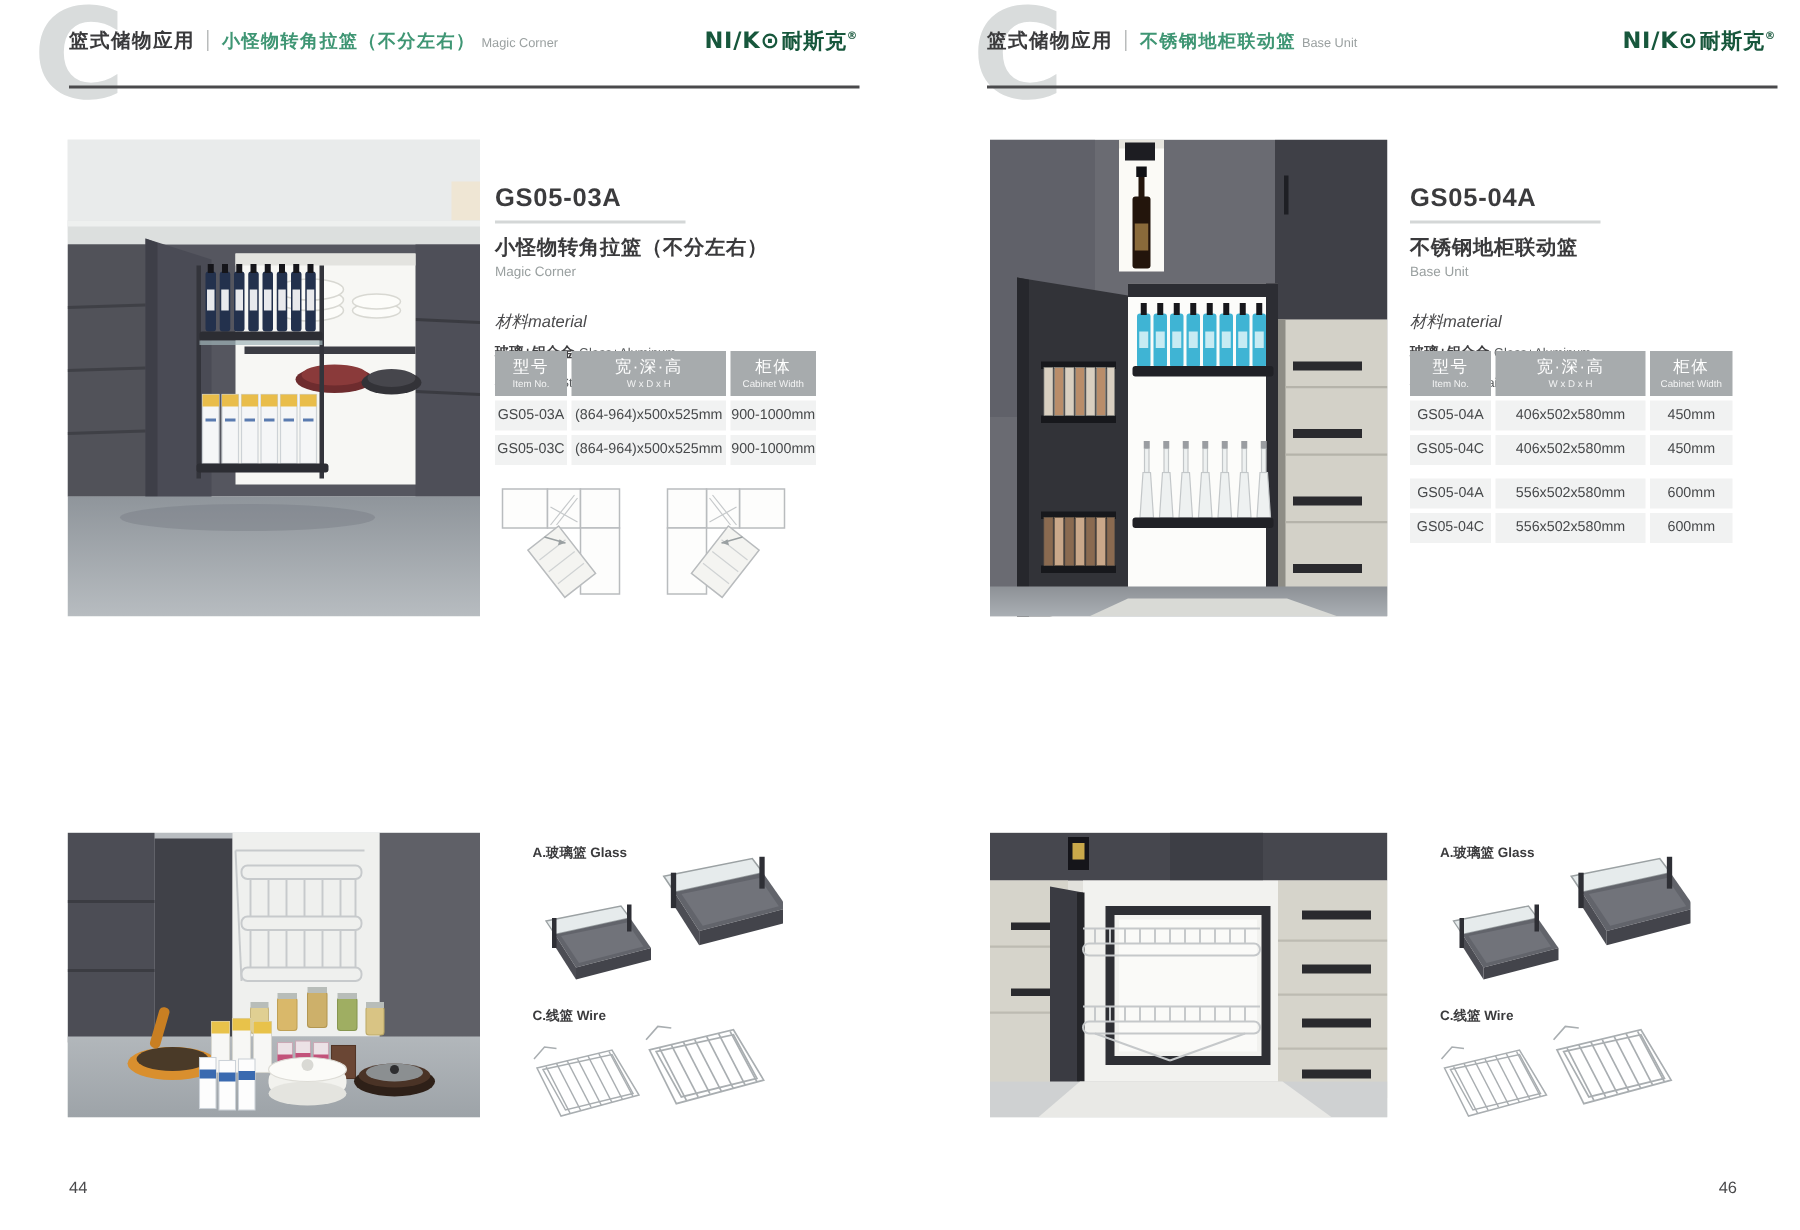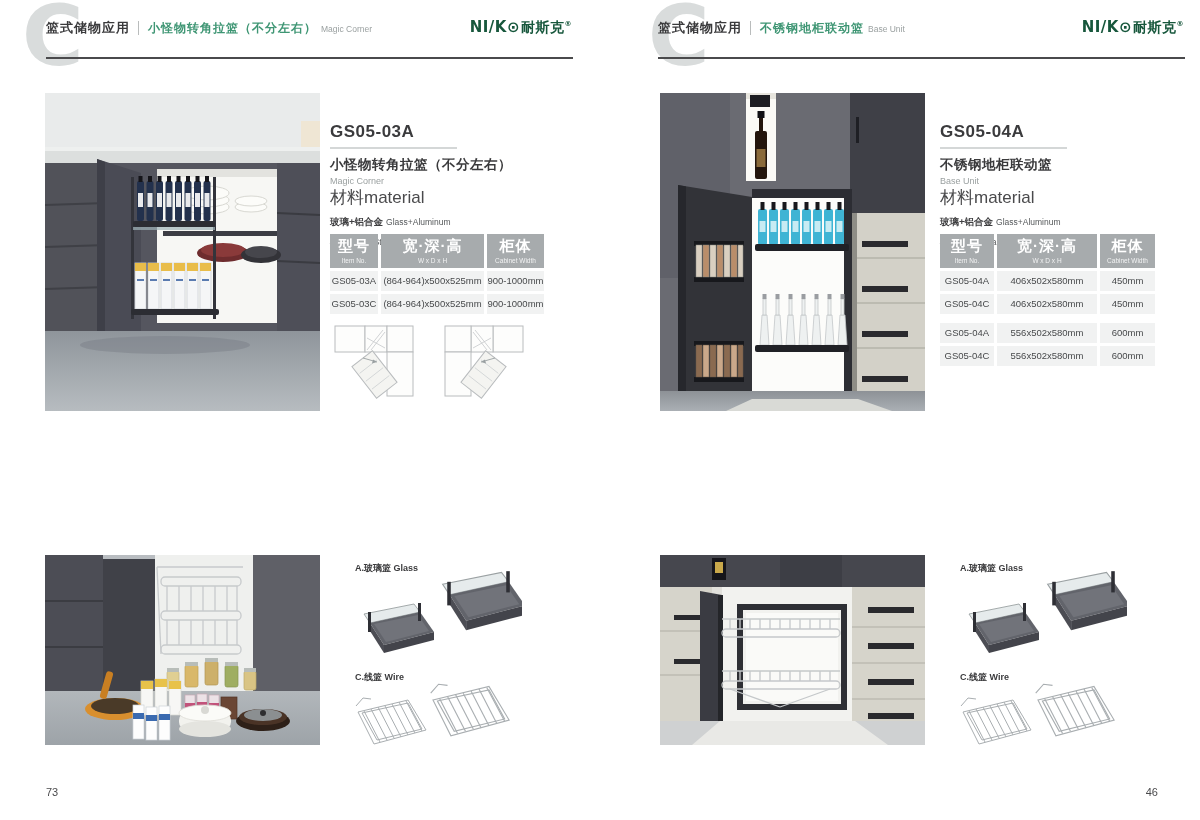--- a/index.html
+++ b/index.html
@@ -36,30 +36,30 @@
   .page-l .photo-bottom { left:45px; top:555px; width:275px; height:190px; }
   .page-r .photo-bottom { left:60px; top:555px; width:265px; height:190px; }
 
   
   .info { position:absolute; top:122px; width:225px; }
   .page-l .info { left:330px; } .page-r .info { left:340px; }
   .model { font-size:17px; font-weight:bold; color:#3b3b3d; letter-spacing:0.5px; }
   .model-line { width:127px; height:2px; background:#d4d7d7; margin:5px 0 7px; }
   .name-cn { font-size:13.5px; font-weight:bold; color:#3a3a3c; letter-spacing:0.5px; }
   .name-en { font-size:9px; color:#9aa0a0; margin-top:2px; }
-  .mat-label { font-size:17px; color:#4a4a4c; }
+  .mat-label { margin-top:21px; font-size:11px; color:#4a4a4c;font-style:italic; }
   .mat-line { margin-top:7px; font-size:9.5px; font-weight:bold; color:#3f3f41; }
   .mat-line .mat-en { font-weight:normal; font-size:8.5px; color:#55585a; margin-left:3px; }
 
   
   .spec { position:absolute; top:234px; display:grid; gap:3px; }
   .page-l .spec { left:330px; grid-template-columns:48px 103px 57px; }
   .page-r .spec { left:340px; grid-template-columns:54px 100px 55px; }
   .th { background:#a7abad; color:#fff; text-align:center; padding:3px 0 4px; }
-  .th-cn { display:block; font-size:15px; font-weight:bold; letter-spacing:1px; }
+  .th-cn { display:block; font-size:11px; font-weight:normal; letter-spacing:1px; }
   .th-en { display:block; font-size:6.5px; opacity:0.85; margin-top:1px; }
   .td { background:#f1f2f2; color:#47494b; font-size:9.5px; text-align:center;
         height:20px; line-height:20px; }
   .grp-gap { grid-column:1/4; height:3px; }
 
   
   .diagrams { position:absolute; left:333px; top:322px; display:flex; gap:28px; }
 
   
   .acc-label { position:absolute; font-size:9px; font-weight:bold; color:#3b3b3d; }
@@ -394,21 +394,21 @@
             <line x1="28" y1="11" x2="44" y2="42"></line>
             <line x1="35" y1="10" x2="51" y2="41"></line>
             <line x1="42" y1="8" x2="58" y2="39"></line>
             <line x1="49" y1="6" x2="65" y2="37"></line>
             <line x1="56" y1="5" x2="72" y2="35"></line>
           <path d="M6,10 L13,2 L21,3"></path>
         </g>
       </svg>
     </div>
 
-    <div class="pageno">73</div>
+    <div class="pageno">44</div>
   </div>
 
   <div class="page page-r">
     <div class="wm-c">C</div>
     <div class="hdr">
       <span class="hdr-cat">篮式储物应用</span><span class="hdr-cn">不锈钢地柜联动篮</span><span class="hdr-en">Base Unit</span>
       <span class="logo"><span>NI/K</span><span>⊙</span><span class="logo-cn">耐斯克</span><sup>®</sup></span>
     </div>
     <div class="hdr-line"></div>
 

